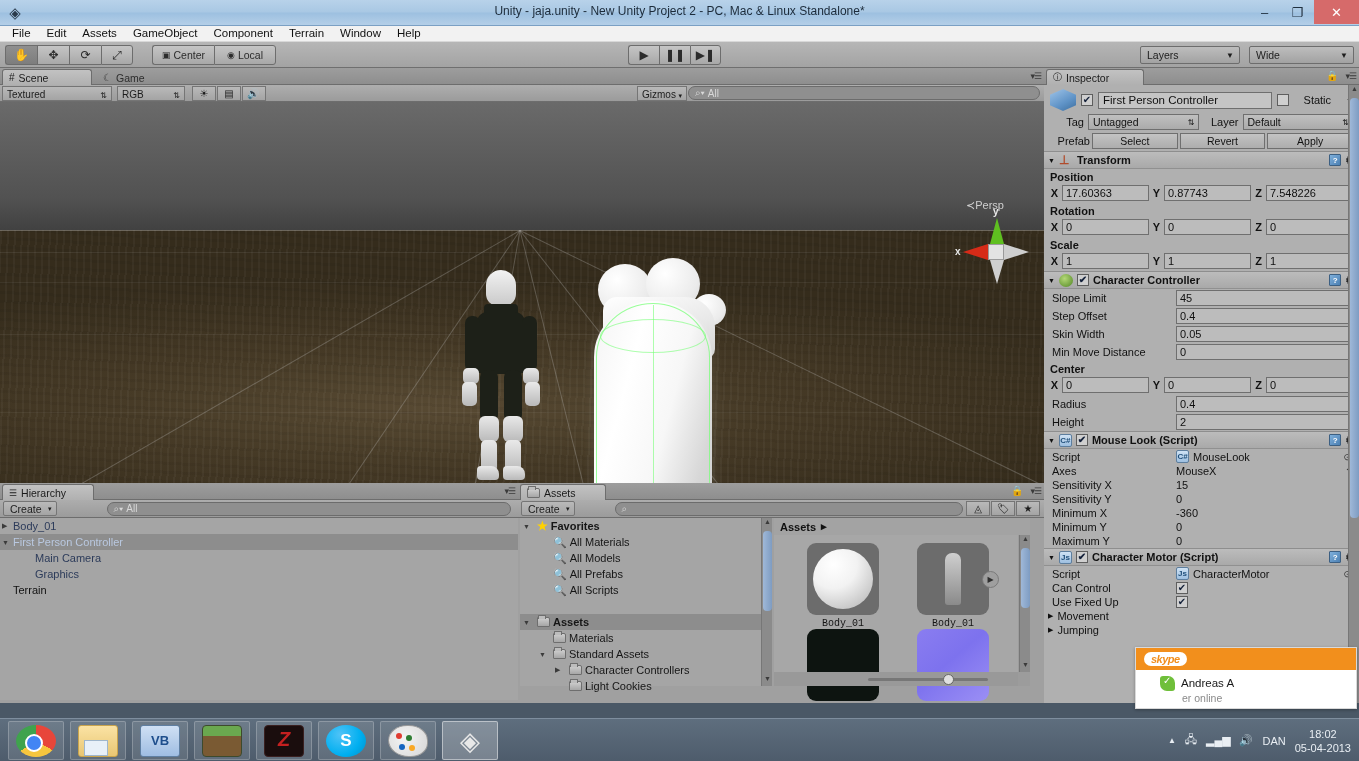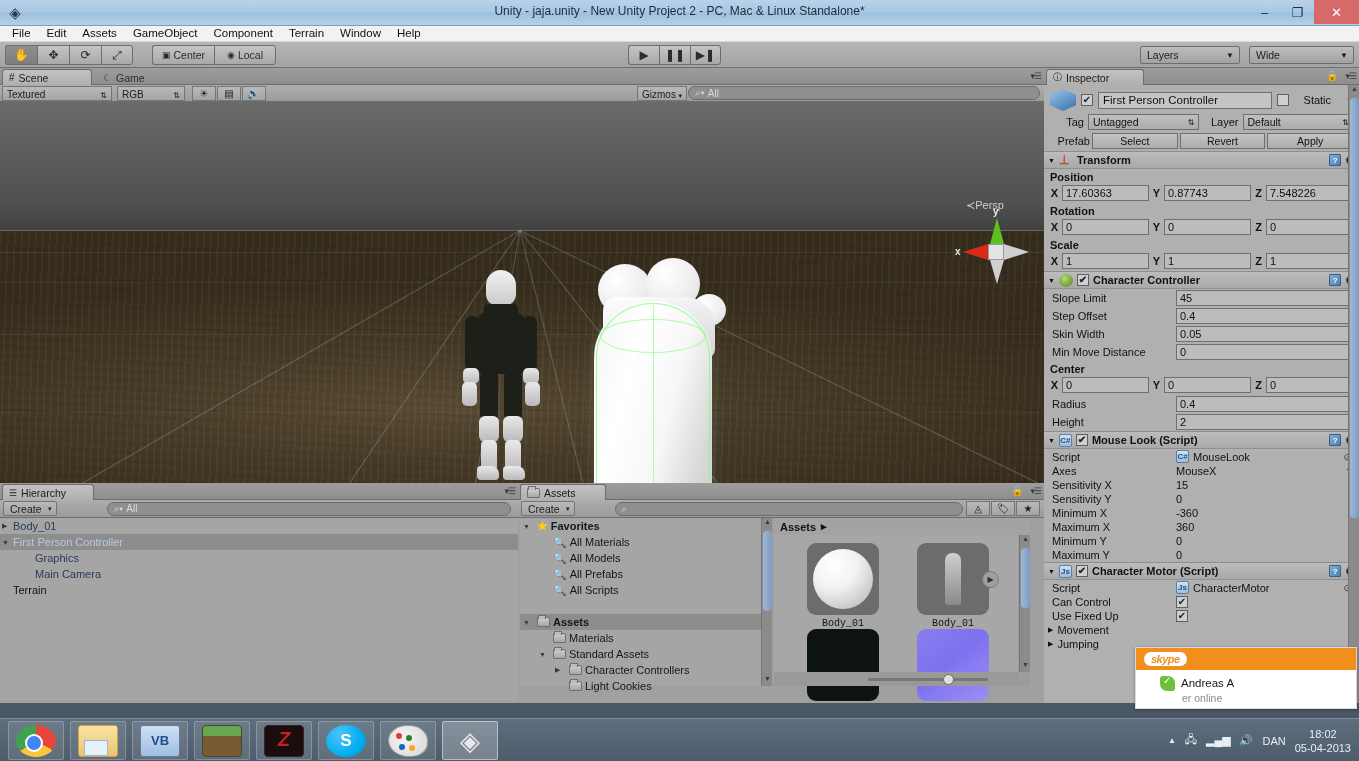--- a/index.html
+++ b/index.html
@@ -516,25 +516,25 @@
         <div class="hrow" style="padding-left: 2px;">
           <span class="tri">▶</span>
           <span>Body_01</span>
         </div>
         <div class="hrow selected" style="padding-left: 2px;">
           <span class="tri">▼</span>
           <span>First Person Controller</span>
         </div>
         <div class="hrow" style="padding-left: 24px;">
           <span class="tri"></span>
-          <span>Graphics</span>
+          <span>Main Camera</span>
         </div>
         <div class="hrow" style="padding-left: 24px;">
           <span class="tri"></span>
-          <span>Main Camera</span>
+          <span>Graphics</span>
         </div>
         <div class="hrow plain" style="padding-left: 2px;">
           <span class="tri"></span>
           <span>Terrain</span>
         </div>
       </div>
   </div>
 
   <div class="panel" id="project-panel">
     <div class="panel-tabrow">
@@ -824,24 +824,20 @@
             </div>
             <div class="proprow">
               <span class="propname">Sensitivity Y</span>
               <div class="propval-plain">0</div>
             </div>
             <div class="proprow">
               <span class="propname">Minimum X</span>
               <div class="propval-plain">-360</div>
             </div>
             <div class="proprow">
-              <span class="propname">Maximum X</span>
-              <div class="propval-plain">360</div>
-            </div>
-            <div class="proprow">
               <span class="propname">Minimum Y</span>
               <div class="propval-plain">0</div>
             </div>
             <div class="proprow">
               <span class="propname">Maximum Y</span>
               <div class="propval-plain">0</div>
             </div>
           </div>
           <div class="comp-header">
             <span style="font-size: 7px;">▼</span>

